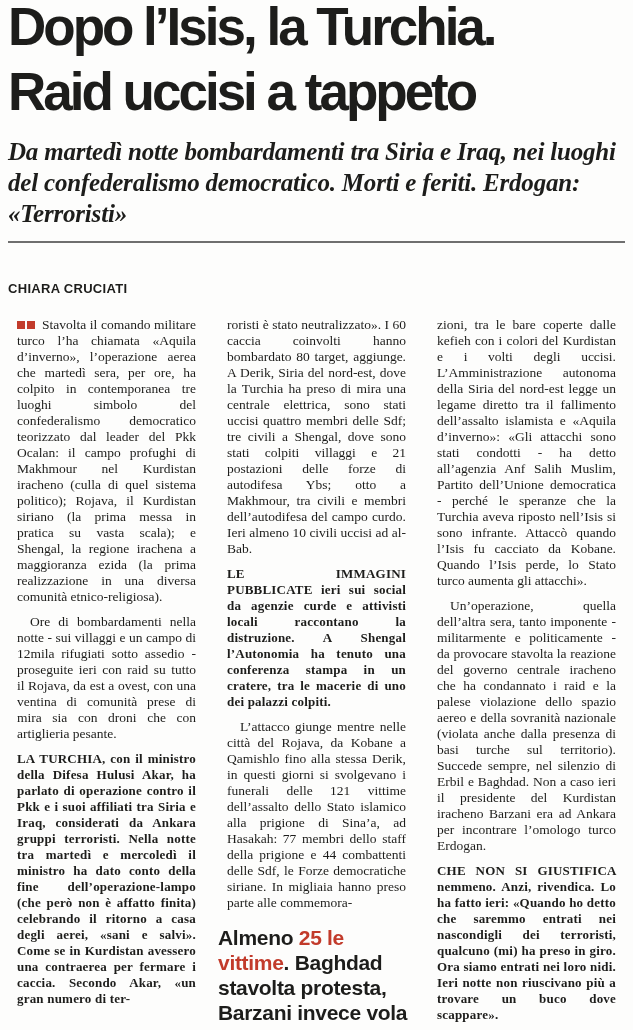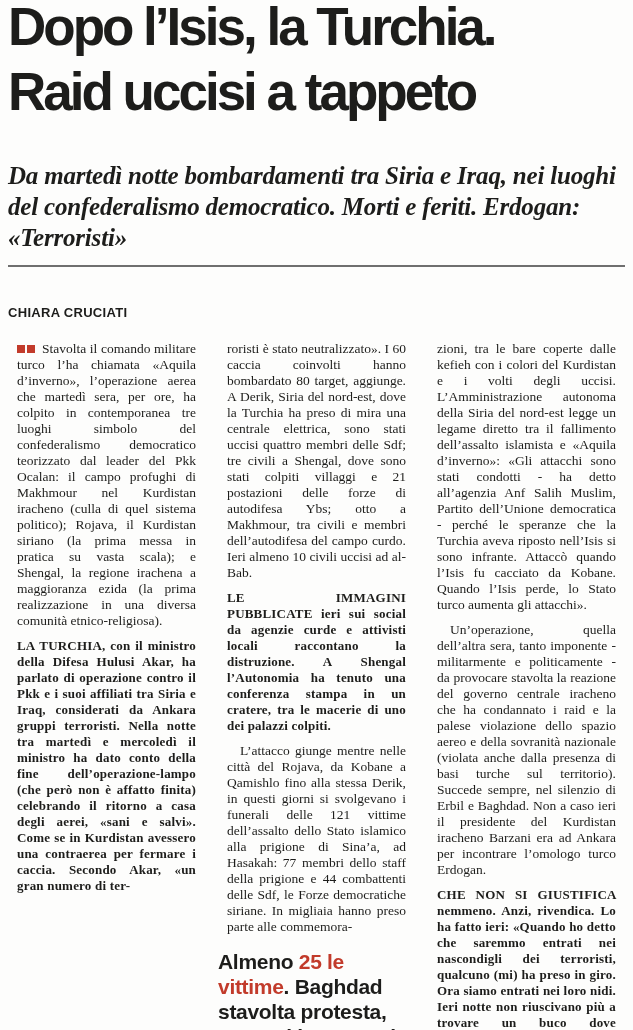--- a/index.html
+++ b/index.html
@@ -27,21 +27,21 @@
   .headline .h-line { display: block; }
 
   
   .standfirst {
     font-family: "Liberation Serif", serif;
     font-style: italic;
     font-weight: bold;
     font-size: 25px;
     line-height: 31px;
     letter-spacing: -0.2px;
-    margin: 36px 0 0 0;
+    margin: 12px 0 0 0;
   }
 
   .rule {
     border: none;
     border-top: 2px solid #6f6f6f;
     margin: 12px 0 0 0;
   }
 
   
   .byline {
@@ -106,20 +106,21 @@
       </h1>
     <p class="standfirst">Da martedì notte bombardamenti tra Siria e Iraq, nei luoghi del confederalismo democratico. Morti e feriti. Erdogan: «Terroristi»</p>
     <hr class="rule">
   </header>
 
   <div class="byline">CHIARA CRUCIATI</div>
 
   <section class="columns">
     <div class="col" id="col-0">
         <p class="body-p opener"><span class="sq-marker"><i style="background: rgb(194, 59, 43);"></i><i style="background: rgb(194, 59, 43);"></i></span>Stavolta il comando militare turco l’ha chiamata «Aquila d’inverno», l’operazione aerea che martedì sera, per ore, ha colpito in contemporanea tre luoghi simbolo del confederalismo democratico teorizzato dal leader del Pkk Ocalan: il campo profughi di Makhmour nel Kurdistan iracheno (culla di quel sistema politico); Rojava, il Kurdistan siriano (la prima messa in pratica su vasta scala); e Shengal, la regione irachena a maggioranza ezida (la prima realizzazione in una diversa comunità etnico-religiosa).</p>
+        <p class="body-p indent">Ore di bombardamenti nella notte - sui villaggi e un campo di 12mila rifugiati sotto assedio - proseguite ieri con raid su tutto il Rojava, da est a ovest, con una ventina di comunità prese di mira sia con droni che con artiglieria pesante.</p>
         <p class="body-p leadin"><b class="leadin">LA TURCHIA,</b> con il ministro della Difesa Hulusi Akar, ha parlato di operazione contro il Pkk e i suoi affiliati tra Siria e Iraq, considerati da Ankara gruppi terroristi. Nella notte tra martedì e mercoledì il ministro ha dato conto della fine dell’operazione-lampo (che però non è affatto finita) celebrando il ritorno a casa degli aerei, «sani e salvi». Come se in Kurdistan avessero una contraerea per fermare i caccia. Secondo Akar, «un gran numero di ter-</p>
       </div>
     <div class="col" id="col-1">
         <p class="body-p flush">roristi è stato neutralizzato». I 60 caccia coinvolti hanno bombardato 80 target, aggiunge. A Derik, Siria del nord-est, dove la Turchia ha preso di mira una centrale elettrica, sono stati uccisi quattro membri delle Sdf; tre civili a Shengal, dove sono stati colpiti villaggi e 21 postazioni delle forze di autodifesa Ybs; otto a Makhmour, tra civili e membri dell’autodifesa del campo curdo. Ieri almeno 10 civili uccisi ad al-Bab.</p>
         <p class="body-p leadin"><b class="leadin">LE IMMAGINI PUBBLICATE</b> ieri sui social da agenzie curde e attivisti locali raccontano la distruzione. A Shengal l’Autonomia ha tenuto una conferenza stampa in un cratere, tra le macerie di uno dei palazzi colpiti.</p>
         <p class="body-p indent">L’attacco giunge mentre nelle città del Rojava, da Kobane a Qamishlo fino alla stessa Derik, in questi giorni si svolgevano i funerali delle 121 vittime dell’assalto dello Stato islamico alla prigione di Sina’a, ad Hasakah: 77 membri dello staff della prigione e 44 combattenti delle Sdf, le Forze democratiche siriane. In migliaia hanno preso parte alle commemora-</p>
         <div class="pullquote"><span>Almeno </span><span style="color: rgb(194, 59, 43);">25 le vittime</span><span>. Baghdad stavolta protesta, Barzani invece vola da Erdogan</span></div>
       </div>
     <div class="col" id="col-2">
         <p class="body-p flush">zioni, tra le bare coperte dalle kefieh con i colori del Kurdistan e i volti degli uccisi. L’Amministrazione autonoma della Siria del nord-est legge un legame diretto tra il fallimento dell’assalto islamista e «Aquila d’inverno»: «Gli attacchi sono stati condotti - ha detto all’agenzia Anf Salih Muslim, Partito dell’Unione democratica - perché le speranze che la Turchia aveva riposto nell’Isis si sono infrante. Attaccò quando l’Isis fu cacciato da Kobane. Quando l’Isis perde, lo Stato turco aumenta gli attacchi».</p>

